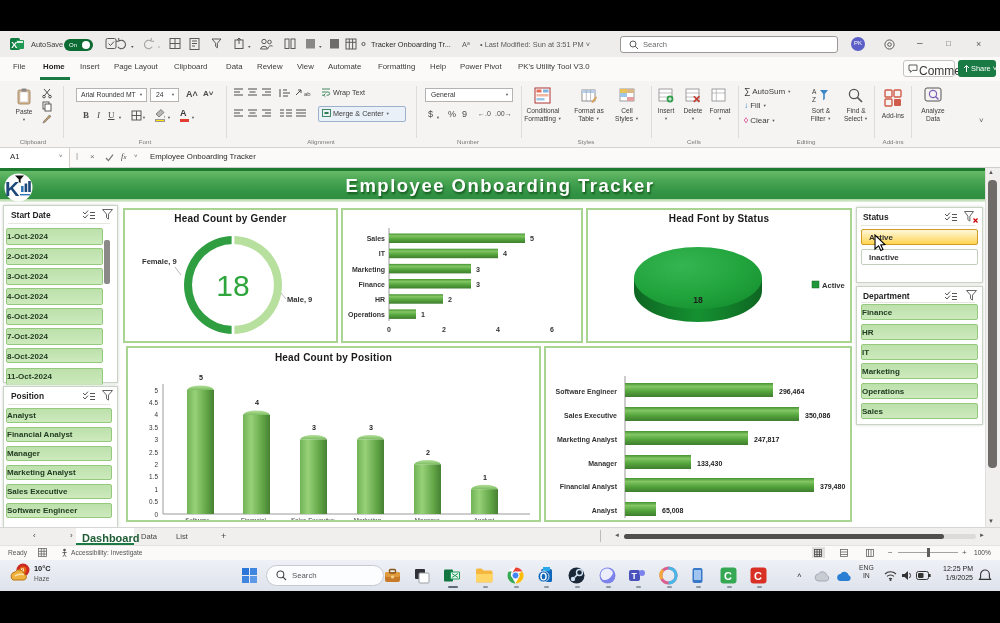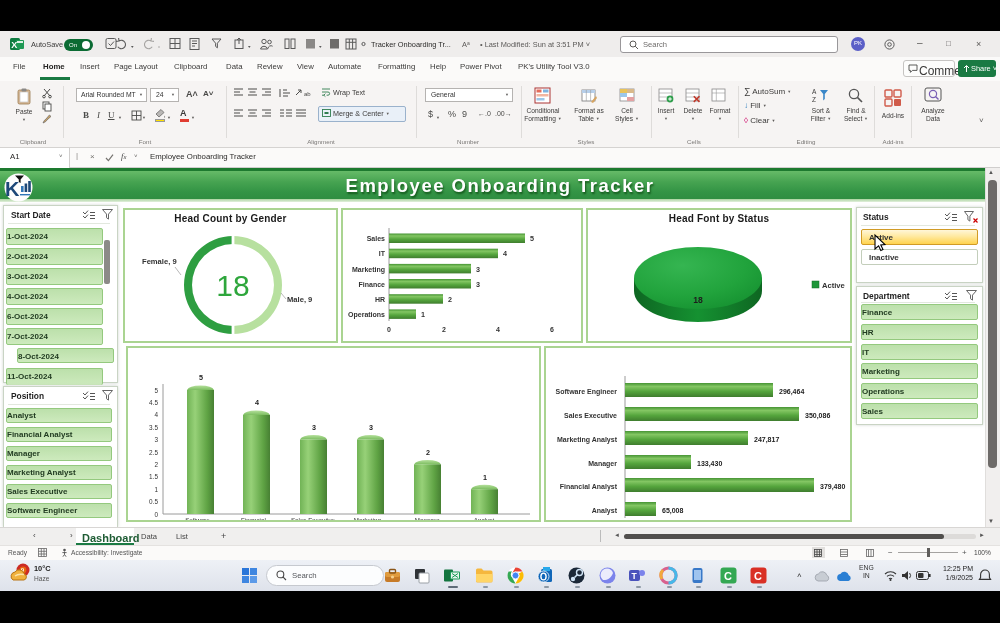--- a/index.html
+++ b/index.html
@@ -332,21 +332,21 @@
   <svg class="sicon" style="left:102px;top:209px" width="11" height="11">
       <path d="M.5 .5 h10 l-4 4.6 v5 l-2 -1.4 v-3.6 Z" fill="none" stroke="#666" stroke-width="1"></path>
     </svg>
   <div class="slsep" style="left:8px;top:223px;width:102px"></div>
   <div class="slitem" style="left:6px;top:228px;width:97px;height:17px;line-height:16px">1-Oct-2024</div>
   <div class="slitem" style="left:6px;top:248px;width:97px;height:17px;line-height:16px">2-Oct-2024</div>
   <div class="slitem" style="left:6px;top:268px;width:97px;height:17px;line-height:16px">3-Oct-2024</div>
   <div class="slitem" style="left:6px;top:288px;width:97px;height:17px;line-height:16px">4-Oct-2024</div>
   <div class="slitem" style="left:6px;top:308px;width:97px;height:17px;line-height:16px">6-Oct-2024</div>
   <div class="slitem" style="left:6px;top:328px;width:97px;height:17px;line-height:16px">7-Oct-2024</div>
-  <div class="slitem" style="left:17px;top:348px;width:97px;height:15px;line-height:16px">8-Oct-2024</div>
+  <div class="slitem" style="left:6px;top:348px;width:97px;height:15px;line-height:16px">8-Oct-2024</div>
   <div class="slitem" style="left:6px;top:368px;width:97px;height:17px;line-height:16px;border-bottom:none">11-Oct-2024</div>
   <div class="abs" style="left:104px;top:240px;width:6px;height:44px;background:#8c8a88;border-radius:2px"></div>
   <div class="slicer" style="left:3px;top:386px;width:115px;height:141px;border-bottom:none"></div>
   <div class="slhead" style="left:11px;top:391px">Position</div>
   <svg class="sicon" style="left:82px;top:391px" width="13" height="10">
       <path d="M1 2 l2 2 l3 -3.4 M1 6 l2 2 l3 -3.4" stroke="#555" stroke-width="1" fill="none"></path>
       <path d="M8 2.5 h5 M8 5.5 h5 M8 8.5 h5" stroke="#555" stroke-width="1"></path>
     </svg>
   <svg class="sicon" style="left:102px;top:390px" width="11" height="11">
       <path d="M.5 .5 h10 l-4 4.6 v5 l-2 -1.4 v-3.6 Z" fill="none" stroke="#666" stroke-width="1"></path>
@@ -465,20 +465,21 @@
       </linearGradient>
     </defs>
     <path d="M 48 70 L 48 83 A 64 31 0 0 0 176 83 L 176 70 Z" fill="url(#pieside)"></path>
     <ellipse cx="112" cy="70" rx="64" ry="31" fill="url(#pietop)"></ellipse>
     <text x="112" y="95" text-anchor="middle" font-size="8.6" font-weight="bold" fill="#1d1d1d">18</text>
     <rect x="226" y="73" width="7" height="7" fill="#1e9639" stroke="#156b28" stroke-width=".5"></rect>
     <text x="236" y="80" font-size="7.6" font-weight="bold" fill="#333">Active</text>
   </svg>
 
   <div class="chartcard" style="left:126px;top:346px;width:415px;height:176px;overflow:hidden"></div>
+  <div class="ctitle" style="left:126px;top:352px;width:415px">Head Count by Position</div>
   <svg class="abs" style="left:126px;top:346px;overflow:hidden" width="413" height="174">
     <defs>
       <linearGradient id="colf" x1="0" y1="0" x2="1" y2="0">
         <stop offset="0" stop-color="#71b356"></stop>
           <stop offset=".3" stop-color="#97d178"></stop>
           <stop offset=".75" stop-color="#5fa344"></stop>
           <stop offset="1" stop-color="#478033"></stop>
       </linearGradient>
       <linearGradient id="colt" x1="0" y1="0" x2="0" y2="1">
         <stop offset="0" stop-color="#b5e09c"></stop>

